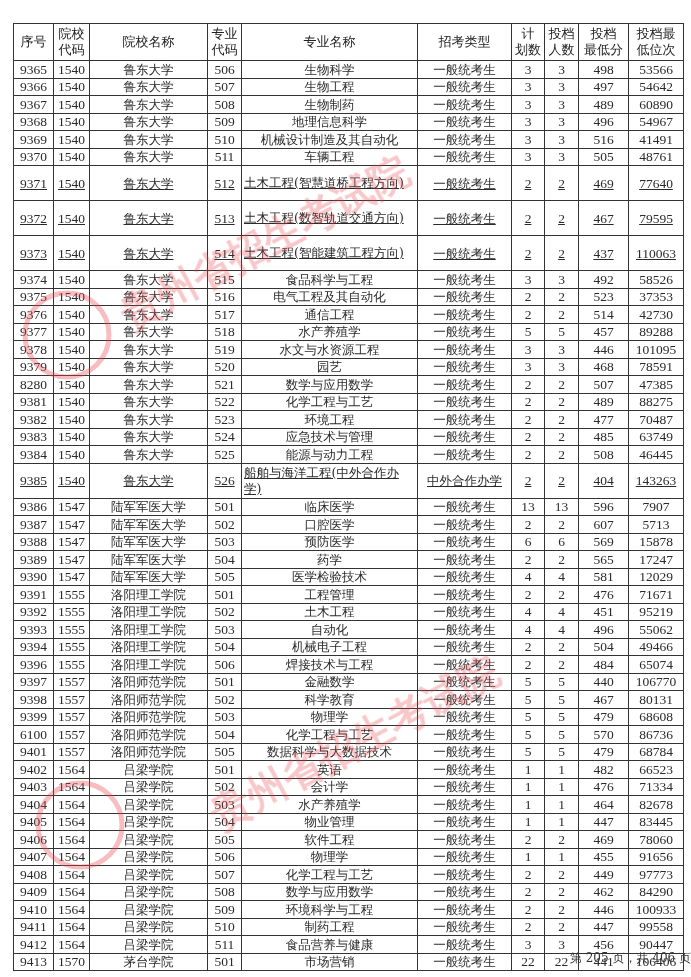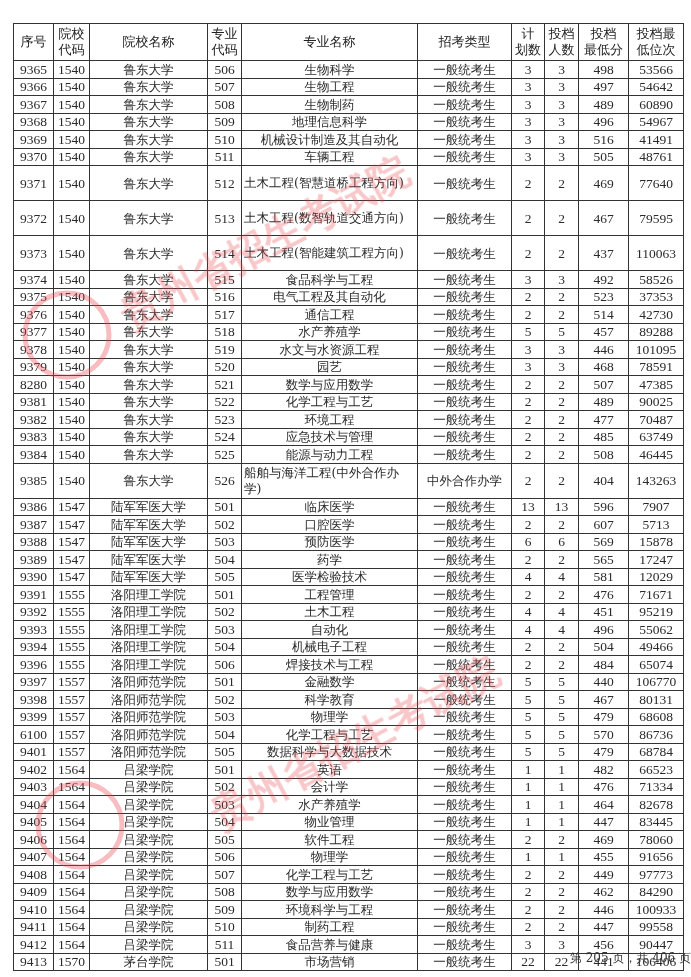--- a/index.html
+++ b/index.html
@@ -5,21 +5,21 @@
   html, body { margin: 0; padding: 0; background: #ffffff; }
   body { width: 691px; height: 977px; position: relative; overflow: hidden;
          font-family: "DejaVu Serif", "Liberation Serif", serif; color: #2a2a2a; }
   #sheet { position: absolute; left: 13px; top: 23px; }
   table { border-collapse: collapse; table-layout: fixed; width: 670px; }
   th, td { border: 1px solid #333; padding: 0; text-align: center; vertical-align: middle;
            font-size: 12.5px; line-height: 15px; overflow: hidden; white-space: nowrap; }
   th { font-family: "DejaVu Sans", "Liberation Sans", sans-serif; font-weight: normal;
        font-size: 13px; line-height: 16px; height: 36px; color: #222; white-space: normal; }
   td { height: 16.5px; }
-  tr.tall td { height: 34px; }
+  tr.tall td { height: 34px; text-decoration: underline; }
   td.wrap { white-space: normal; line-height: 16px; padding: 0 2px; text-align: left; }
   td.num { font-family: "Liberation Serif", "DejaVu Serif", serif; font-size: 13.5px; }
   #footer { position: absolute; top: 950px; left: 0; width: 691px; text-align: right;
             font-size: 12px; color: #333; font-family: "DejaVu Serif", serif; }
   #watermark { position: absolute; left: 0; top: 0; width: 691px; height: 977px; pointer-events: none; }
 </style>
 </head>
 <body>
 
 <div id="sheet">
@@ -246,21 +246,21 @@
         <tr>
           <td class="num">9381</td>
           <td class="num">1540</td>
           <td>鲁东大学</td>
           <td class="num">522</td>
           <td>化学工程与工艺</td>
           <td>一般统考生</td>
           <td class="num">2</td>
           <td class="num">2</td>
           <td class="num">489</td>
-          <td class="num">90025</td>
+          <td class="num">88275</td>
         </tr>
         <tr>
           <td class="num">9382</td>
           <td class="num">1540</td>
           <td>鲁东大学</td>
           <td class="num">523</td>
           <td>环境工程</td>
           <td>一般统考生</td>
           <td class="num">2</td>
           <td class="num">2</td>

